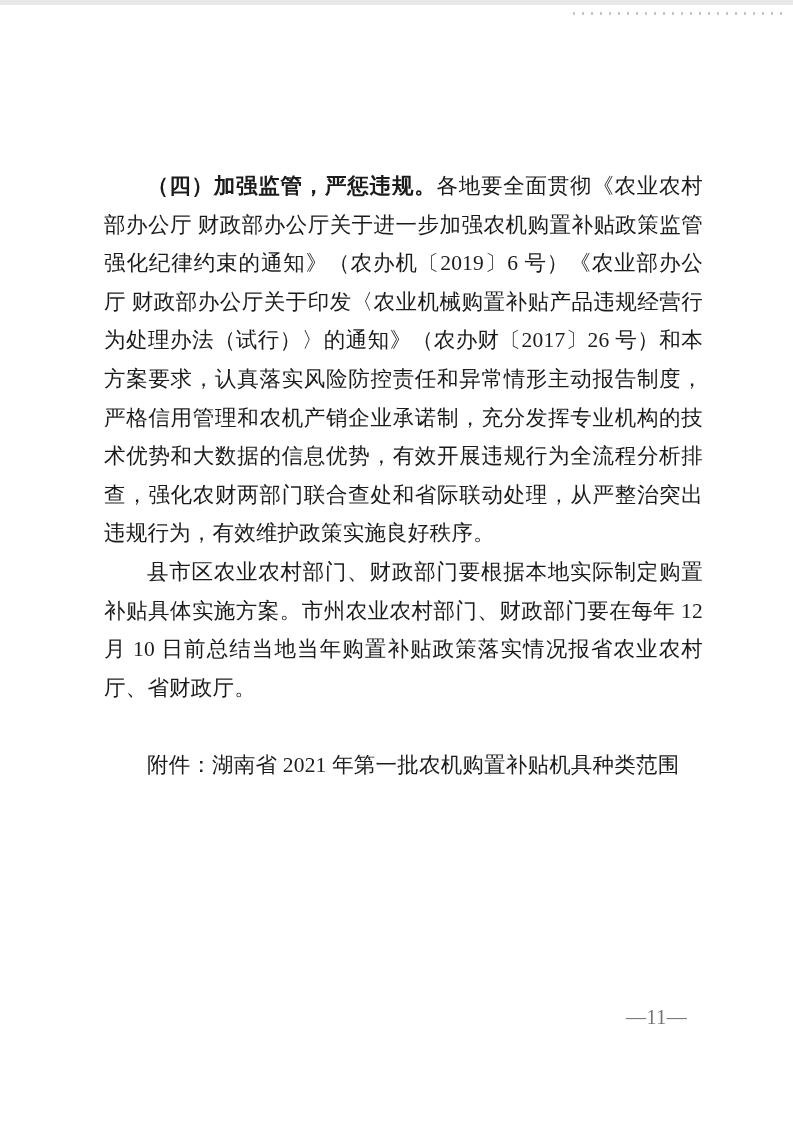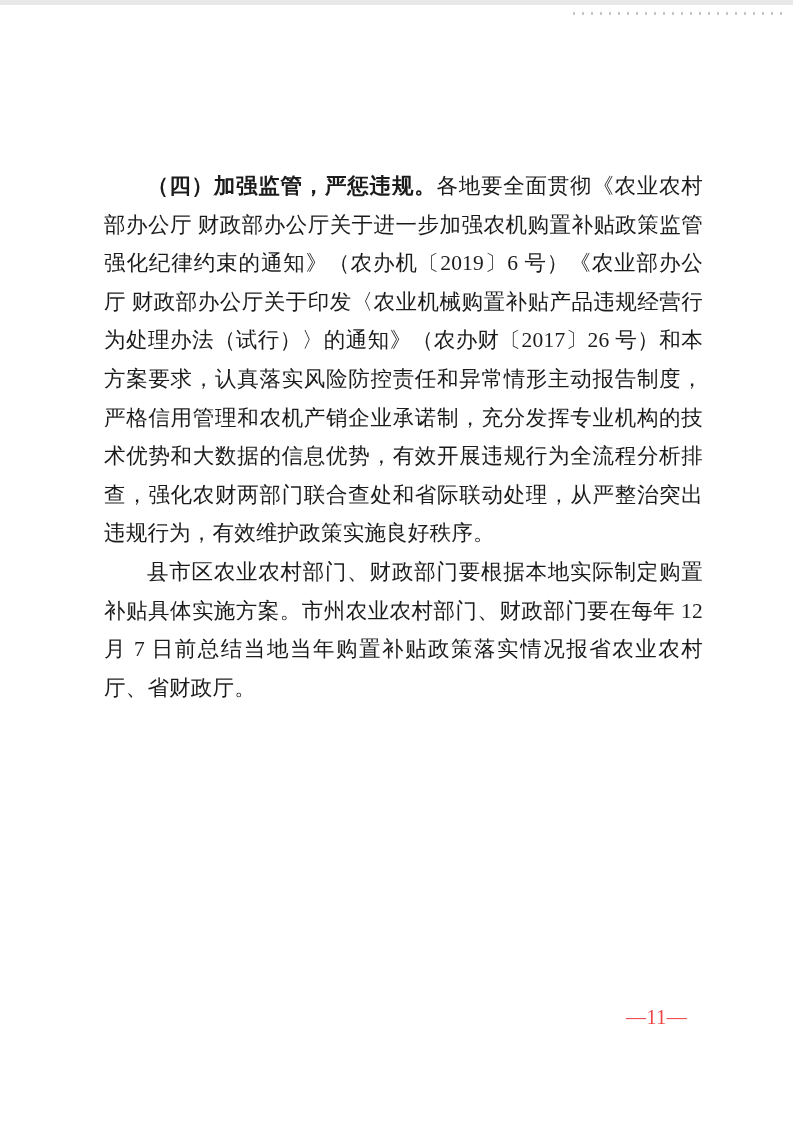--- a/index.html
+++ b/index.html
@@ -41,36 +41,37 @@
   .attachment {
     margin-top: 38.6px;
     text-align: left;
   }
   .page-number {
     position: absolute;
     top: 1001px;
     left: 626px;
     font-size: 20px;
     letter-spacing: 0.5px;
-    color: #ef4444;
+    color: #737373;
     white-space: nowrap;
   }
 </style>
 </head>
 <body>
 
 <div class="page">
 
   <div class="scan-dots"></div>
 
   <div class="content">
 
     <p class="para"><span class="section-heading">（四）加强监管，严惩违规。</span><span>各地要全面贯彻《农业农村部办公厅 财政部办公厅关于进一步加强农机购置补贴政策监管强化纪律约束的通知》（农办机〔2019〕6 号）《农业部办公厅 财政部办公厅关于印发〈农业机械购置补贴产品违规经营行为处理办法（试行）〉的通知》（农办财〔2017〕26 号）和本方案要求，认真落实风险防控责任和异常情形主动报告制度，严格信用管理和农机产销企业承诺制，充分发挥专业机构的技术优势和大数据的信息优势，有效开展违规行为全流程分析排查，强化农财两部门联合查处和省际联动处理，从严整治突出违规行为，有效维护政策实施良好秩序。</span></p>
 
-    <p class="para">县市区农业农村部门、财政部门要根据本地实际制定购置补贴具体实施方案。市州农业农村部门、财政部门要在每年 12 月 7 日前总结当地当年购置补贴政策落实情况报省农业农村厅、省财政厅。</p>
+    <p class="para">县市区农业农村部门、财政部门要根据本地实际制定购置补贴具体实施方案。市州农业农村部门、财政部门要在每年 12 月 10 日前总结当地当年购置补贴政策落实情况报省农业农村厅、省财政厅。</p>
 
 
+    <p class="para attachment">附件：湖南省 2021 年第一批农机购置补贴机具种类范围</p>
 
   </div>
 
   <div class="page-number">—11—</div>
 
 </div>
 
 </body></html>

